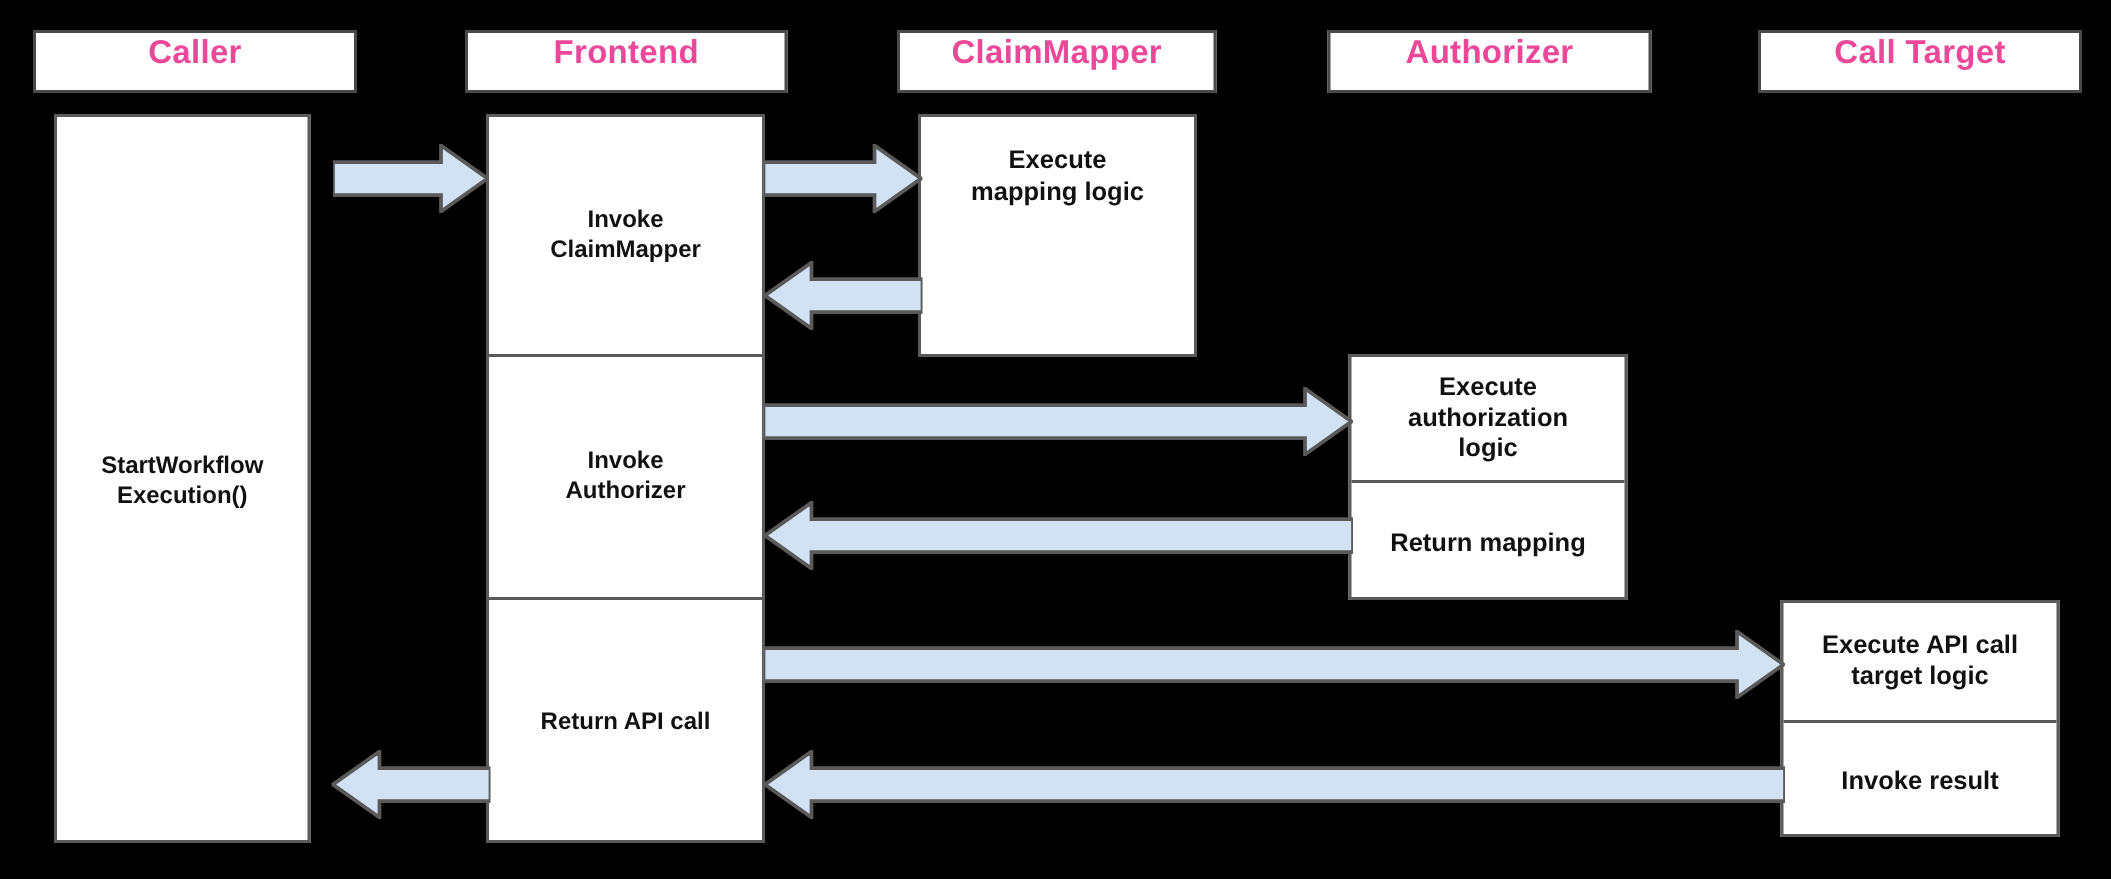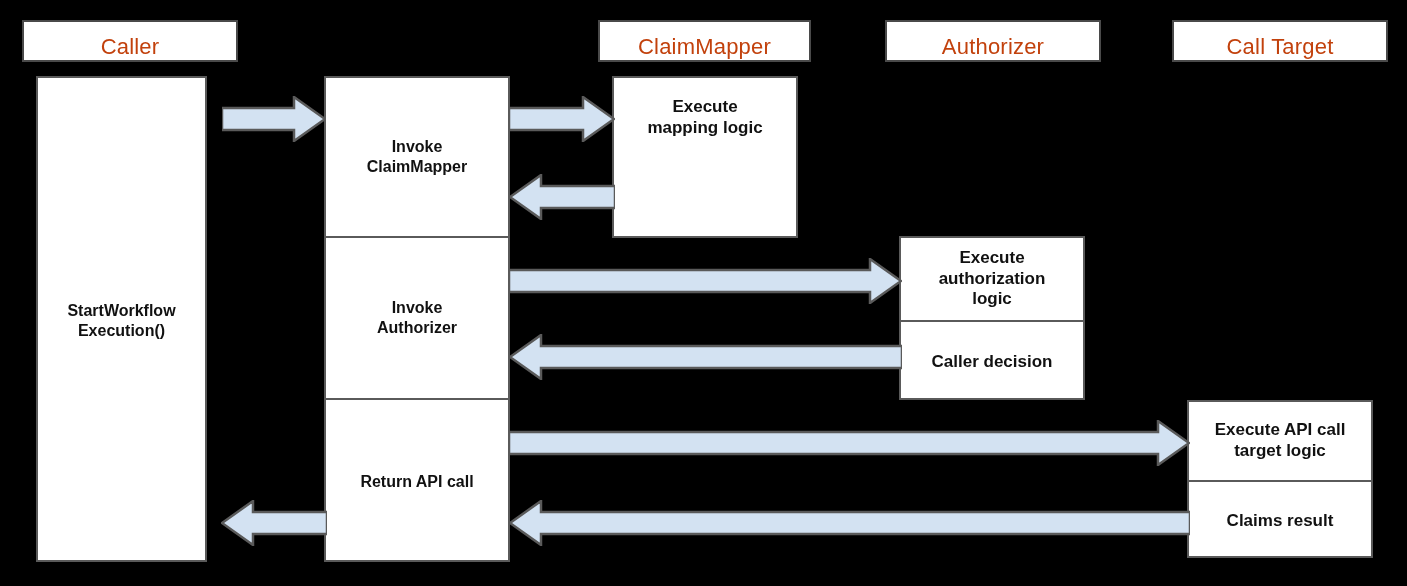--- a/index.html
+++ b/index.html
@@ -1,22 +1,22 @@
 <!DOCTYPE html>
 <html><head>
 <meta charset="utf-8">
 <style>
   html,body{margin:0;padding:0;background:#000;}
   body{width:1407px;height:586px;font-family:"Liberation Sans",sans-serif;overflow:hidden;}
   #stage{position:relative;width:1407px;height:586px;background:#000;}
 
   .lane-header{
     position:absolute;background:#ffffff;border:2px solid #4a4a4a;
-    box-sizing:border-box;display:flex;align-items:flex-end;justify-content:center;
-    color:#c2410c;font-size:22px;font-weight:400;letter-spacing:.2px;
+    box-sizing:border-box;display:flex;align-items:flex-start;justify-content:center;
+    color:#ec4899;font-size:22px;font-weight:700;letter-spacing:.2px;
   }
   .activation{
     position:absolute;background:#ffffff;border:2px solid #5a5a5a;
     box-sizing:border-box;
   }
   .act-seg{
     position:absolute;left:0;right:0;box-sizing:border-box;
     display:flex;align-items:center;justify-content:center;text-align:center;
     color:#111111;font-size:17px;font-weight:bold;line-height:1.22;
     padding:2px 6px;
@@ -27,20 +27,23 @@
   .arrow{position:absolute;}
   .arrow svg{display:block;}
 </style>
 </head>
 <body>
 
 <div id="stage">
 
   <div class="lane-header" style="left:22px;top:20px;width:216px;height:42px;">
     <span>Caller</span>
+  </div>
+  <div class="lane-header" style="left:310px;top:20px;width:215px;height:42px;">
+    <span>Frontend</span>
   </div>
   <div class="lane-header" style="left:598px;top:20px;width:213px;height:42px;">
     <span>ClaimMapper</span>
   </div>
   <div class="lane-header" style="left:885px;top:20px;width:216px;height:42px;">
     <span>Authorizer</span>
   </div>
   <div class="lane-header" style="left:1172px;top:20px;width:216px;height:42px;">
     <span>Call Target</span>
   </div>
@@ -54,26 +57,26 @@
     <div class="act-seg big divider-top" style="top:158px;height:162px;">Invoke<br>Authorizer</div>
     <div class="act-seg big divider-top" style="top:320px;height:166px;">Return API call</div>
   </div>
 
   <div class="activation" style="left:612px;top:76px;width:186px;height:162px;">
     <div class="act-seg" style="top:0px;height:79px;">Execute<br>mapping logic</div>
   </div>
 
   <div class="activation" style="left:899px;top:236px;width:186px;height:164px;">
     <div class="act-seg" style="top:0px;height:82px;">Execute<br>authorization<br>logic</div>
-    <div class="act-seg divider-top" style="top:82px;height:82px;">Caller decision</div>
+    <div class="act-seg divider-top" style="top:82px;height:82px;">Return mapping</div>
   </div>
 
   <div class="activation" style="left:1187px;top:400px;width:186px;height:158px;">
     <div class="act-seg" style="top:0px;height:78px;">Execute API call<br>target logic</div>
-    <div class="act-seg divider-top" style="top:78px;height:80px;">Claims result</div>
+    <div class="act-seg divider-top" style="top:78px;height:80px;">Invoke result</div>
   </div>
 
   <div class="arrow" style="left:222px;top:96px;width:104px;height:46px;">
     <svg width="104" height="46" viewBox="0 0 104 46">
       <polygon points="0,12 72,12 72,1 103,23 72,45 72,34 0,34" fill="#d3e2f2" stroke="#5a5a5a" stroke-width="2.5"></polygon>
     </svg>
   </div>
 
   <div class="arrow" style="left:509px;top:96px;width:106px;height:46px;">
     <svg width="106" height="46" viewBox="0 0 106 46">

